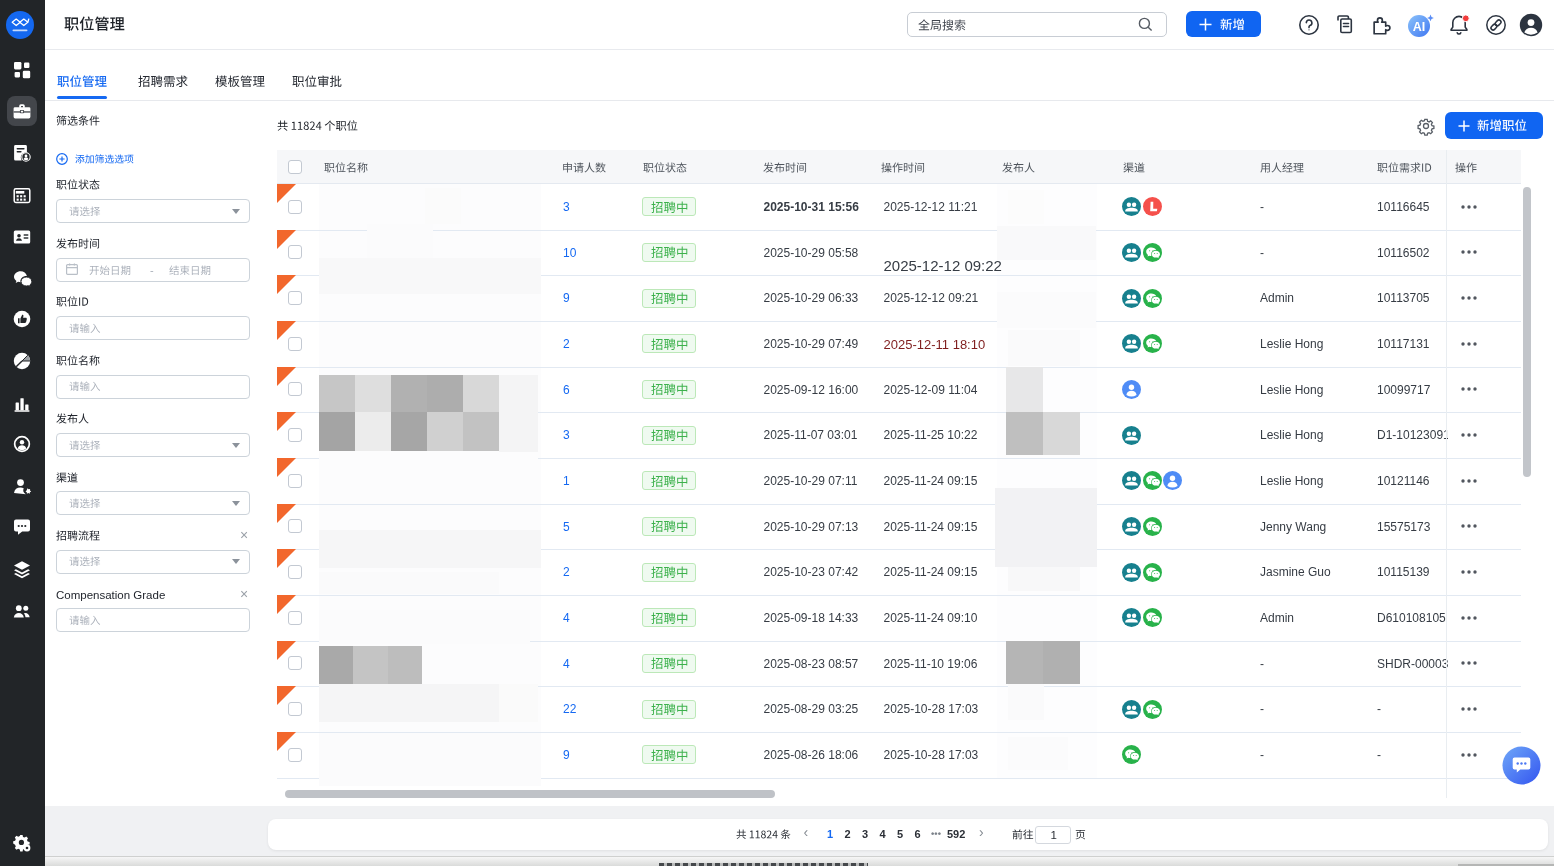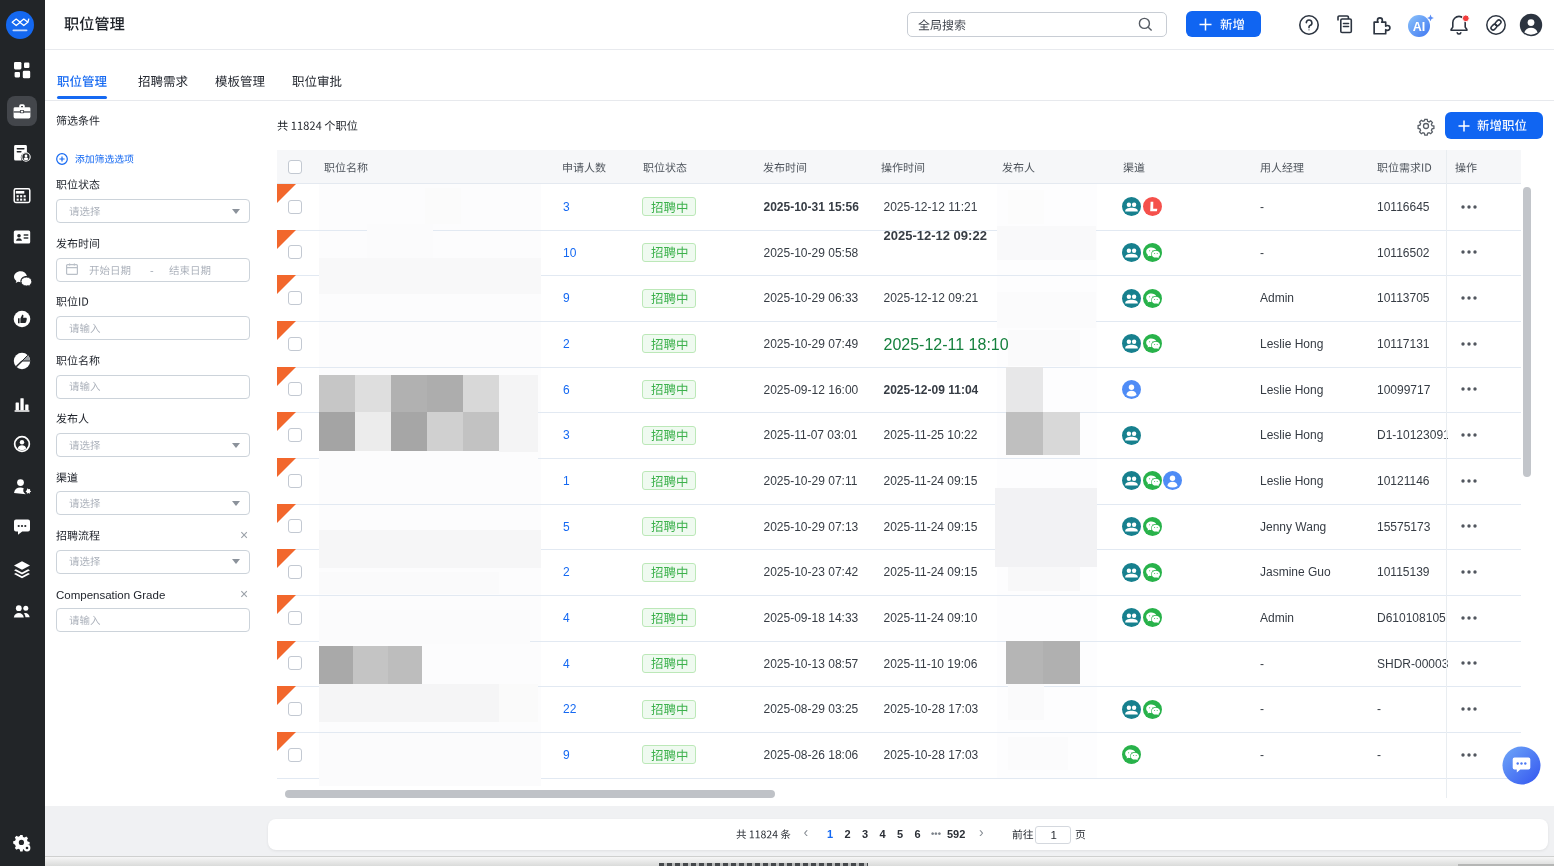--- a/index.html
+++ b/index.html
@@ -665,21 +665,21 @@
   </svg>
 <div class="row-border" style="top:275.32px"></div>
 <div class="otri" style="left:277px;top:229.66px"></div>
 <div class="cbx" style="left:288px;top:245.49px"></div>
 <span class="x" style="left:563.0px;top:253.79px;font-size:12.0px;color:#1569f2;font-weight:normal">10</span>
 <div class="a" style="left:642px;top:242.99px;width:54px;height:19px;background:#effaf0;border:1px solid #bce8b8;border-radius:3px"></div>
 <svg class="t" style="left:650.5px;top:246.24px" width="37.5" height="15.6" fill="#3db14c">
     <use href="#tag"></use>
   </svg>
 <span class="x" style="left:763.5px;top:253.79px;font-size:12.0px;color:#363c44;font-weight:normal">2025-10-29 05:58</span>
-<span class="x" style="left:883.5px;top:236px;font-size:13px;color:#363c44;font-weight:bold">2025-12-12 09:22</span>
+<span class="x" style="left:883.5px;top:266px;font-size:15px;color:#363c44;font-weight:normal">2025-12-12 09:22</span>
 <svg class="t" style="left:1122.0px;top:242.99px" width="19" height="19">
     <use href="#c_teal"></use>
   </svg>
 <svg class="t" style="left:1142.5px;top:242.99px" width="19" height="19">
     <use href="#c_green"></use>
   </svg>
 <span class="x" style="left:1260.0px;top:253.79px;font-size:12.0px;color:#363c44;font-weight:normal">-</span>
 <div class="a" style="left:1377px;top:244.49px;width:71px;height:16px;overflow:hidden">
     <span class="x" style="left:0;top:9.3px;font-size:12px;color:#363c44">10116502</span>
   </div>
@@ -711,21 +711,21 @@
   </svg>
 <div class="row-border" style="top:366.64px"></div>
 <div class="otri" style="left:277px;top:320.98px"></div>
 <div class="cbx" style="left:288px;top:336.81px"></div>
 <span class="x" style="left:563.0px;top:345.11px;font-size:12.0px;color:#1569f2;font-weight:normal">2</span>
 <div class="a" style="left:642px;top:334.31px;width:54px;height:19px;background:#effaf0;border:1px solid #bce8b8;border-radius:3px"></div>
 <svg class="t" style="left:650.5px;top:337.56px" width="37.5" height="15.6" fill="#3db14c">
     <use href="#tag"></use>
   </svg>
 <span class="x" style="left:763.5px;top:345.11px;font-size:12.0px;color:#363c44;font-weight:normal">2025-10-29 07:49</span>
-<span class="x" style="left:883.5px;top:345.11px;font-size:16px;color:#15803d;font-weight:normal">2025-12-11 18:10</span>
+<span class="x" style="left:883.5px;top:345.11px;font-size:13px;color:#7f1d1d;font-weight:normal">2025-12-11 18:10</span>
 <svg class="t" style="left:1122.0px;top:334.31px" width="19" height="19">
     <use href="#c_teal"></use>
   </svg>
 <svg class="t" style="left:1142.5px;top:334.31px" width="19" height="19">
     <use href="#c_green"></use>
   </svg>
 <span class="x" style="left:1260.0px;top:345.11px;font-size:12.0px;color:#363c44;font-weight:normal">Leslie Hong</span>
 <div class="a" style="left:1377px;top:335.81px;width:71px;height:16px;overflow:hidden">
     <span class="x" style="left:0;top:9.3px;font-size:12px;color:#363c44">10117131</span>
   </div>
@@ -734,21 +734,21 @@
   </svg>
 <div class="row-border" style="top:412.30px"></div>
 <div class="otri" style="left:277px;top:366.64px"></div>
 <div class="cbx" style="left:288px;top:382.47px"></div>
 <span class="x" style="left:563.0px;top:390.77px;font-size:12.0px;color:#1569f2;font-weight:normal">6</span>
 <div class="a" style="left:642px;top:379.97px;width:54px;height:19px;background:#effaf0;border:1px solid #bce8b8;border-radius:3px"></div>
 <svg class="t" style="left:650.5px;top:383.22px" width="37.5" height="15.6" fill="#3db14c">
     <use href="#tag"></use>
   </svg>
 <span class="x" style="left:763.5px;top:390.77px;font-size:12.0px;color:#363c44;font-weight:normal">2025-09-12 16:00</span>
-<span class="x" style="left:883.5px;top:390.77px;font-size:12.0px;color:#363c44;font-weight:bold">2025-12-09 11:04</span>
+<span class="x" style="left:883.5px;top:390.77px;font-size:12.0px;color:#363c44;font-weight:normal">2025-12-09 11:04</span>
 <svg class="t" style="left:1122.0px;top:379.97px" width="19" height="19">
     <use href="#c_blue"></use>
   </svg>
 <span class="x" style="left:1260.0px;top:390.77px;font-size:12.0px;color:#363c44;font-weight:normal">Leslie Hong</span>
 <div class="a" style="left:1377px;top:381.47px;width:71px;height:16px;overflow:hidden">
     <span class="x" style="left:0;top:9.3px;font-size:12px;color:#363c44">10099717</span>
   </div>
 <svg class="t" style="left:1461px;top:387.47px" width="16" height="4">
     <use href="#dots3"></use>
   </svg>
@@ -868,21 +868,21 @@
     <use href="#dots3"></use>
   </svg>
 <div class="row-border" style="top:686.26px"></div>
 <div class="otri" style="left:277px;top:640.60px"></div>
 <div class="cbx" style="left:288px;top:656.43px"></div>
 <span class="x" style="left:563.0px;top:664.73px;font-size:12.0px;color:#1569f2;font-weight:normal">4</span>
 <div class="a" style="left:642px;top:653.93px;width:54px;height:19px;background:#effaf0;border:1px solid #bce8b8;border-radius:3px"></div>
 <svg class="t" style="left:650.5px;top:657.18px" width="37.5" height="15.6" fill="#3db14c">
     <use href="#tag"></use>
   </svg>
-<span class="x" style="left:763.5px;top:664.73px;font-size:12.0px;color:#363c44;font-weight:normal">2025-10-13 08:57</span>
+<span class="x" style="left:763.5px;top:664.73px;font-size:12.0px;color:#363c44;font-weight:normal">2025-08-23 08:57</span>
 <span class="x" style="left:883.5px;top:664.73px;font-size:12.0px;color:#363c44;font-weight:normal">2025-11-10 19:06</span>
 <span class="x" style="left:1260.0px;top:664.73px;font-size:12.0px;color:#363c44;font-weight:normal">-</span>
 <div class="a" style="left:1377px;top:655.43px;width:71px;height:16px;overflow:hidden">
     <span class="x" style="left:0;top:9.3px;font-size:12px;color:#363c44">SHDR-000032</span>
   </div>
 <svg class="t" style="left:1461px;top:661.43px" width="16" height="4">
     <use href="#dots3"></use>
   </svg>
 <div class="row-border" style="top:731.92px"></div>
 <div class="otri" style="left:277px;top:686.26px"></div>

